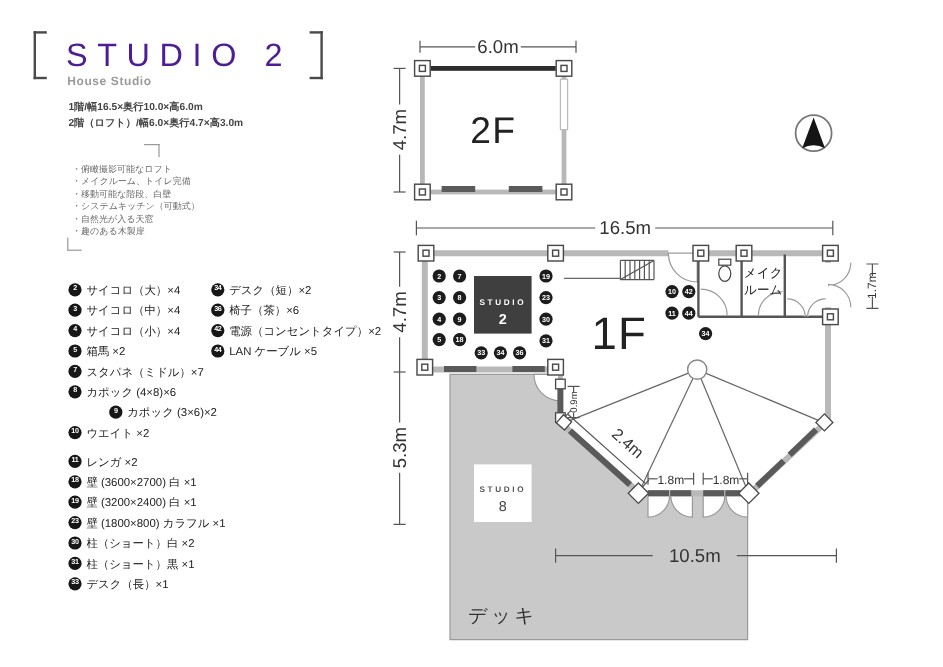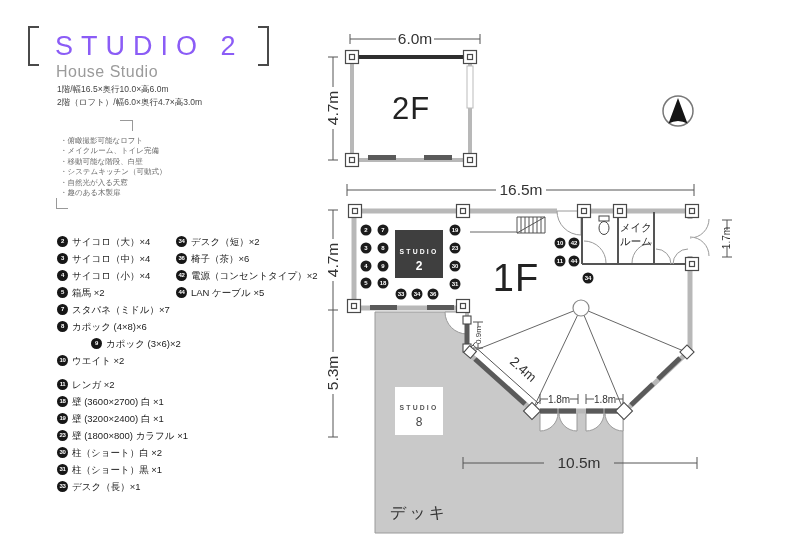--- a/index.html
+++ b/index.html
@@ -3,23 +3,23 @@
 <meta charset="utf-8">
 <style>
   html,body{margin:0;padding:0;background:#fff;}
   .canvas{position:relative;width:786px;height:556px;background:#fff;overflow:hidden;
           font-family:"Liberation Sans", sans-serif;color:#222;}
   
   .title-row{position:absolute;left:28px;top:26px;display:flex;align-items:center;}
   .bracket{width:9px;height:36px;}
   .bracket.l{border-left:2px solid #4a4a4a;border-top:2px solid #4a4a4a;border-bottom:2px solid #4a4a4a;}
   .bracket.r{border-right:2px solid #4a4a4a;border-top:2px solid #4a4a4a;border-bottom:2px solid #4a4a4a;}
-  .title-text{font-size:27px;font-weight:400;letter-spacing:8px;color:#8b5cf6;margin:0 14px 0 16px;white-space:nowrap;}
-  .subtitle{position:absolute;left:56px;top:63px;font-size:16px;font-weight:normal;color:#9b9b9b;letter-spacing:.5px;}
-  .spec{position:absolute;left:57px;top:83px;font-size:8.5px;line-height:13px;color:#444;}
+  .title-text{font-size:27px;font-weight:400;letter-spacing:8px;color:#4c1d95;margin:0 14px 0 16px;white-space:nowrap;}
+  .subtitle{position:absolute;left:56px;top:63px;font-size:10px;font-weight:bold;color:#9b9b9b;letter-spacing:.5px;}
+  .spec{position:absolute;left:57px;top:83px;font-size:8.5px;line-height:13px;color:#444;font-weight:bold;}
   .mark-tr{position:absolute;left:120px;top:120px;width:12px;height:10px;border-top:1.5px solid #999;border-right:1.5px solid #999;}
   .mark-bl{position:absolute;left:56px;top:198px;width:11px;height:10px;border-left:1.5px solid #999;border-bottom:1.5px solid #999;}
   .features{position:absolute;left:60px;top:136px;font-size:7.5px;color:#6b6b6b;}
   .feat{height:10.4px;line-height:10.4px;white-space:nowrap;}
   .eq-col{position:absolute;top:236px;}
   .eq-col1{left:57px;}
   .eq-col2{left:176px;}
   .eq-item{display:flex;align-items:flex-start;height:11px;margin-bottom:6px;white-space:nowrap;}
   .eq-badge{flex:0 0 11px;width:11px;height:11px;border-radius:50%;background:#161616;color:#fff;
             font-size:6px;font-weight:bold;text-align:center;line-height:11px;letter-spacing:-.3px;margin-right:4px;}

